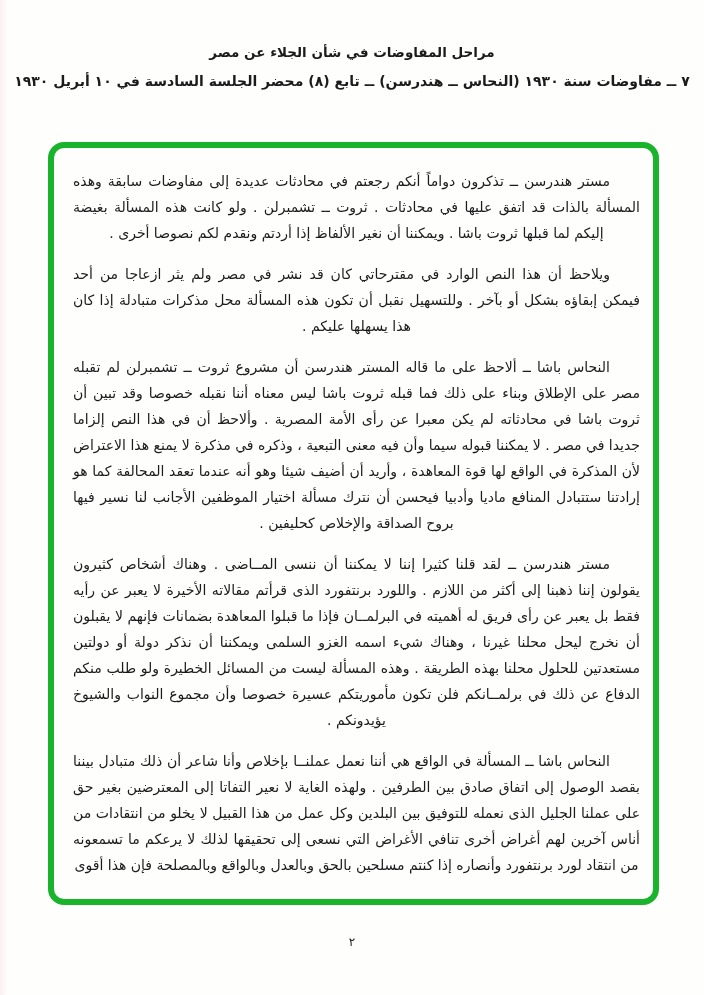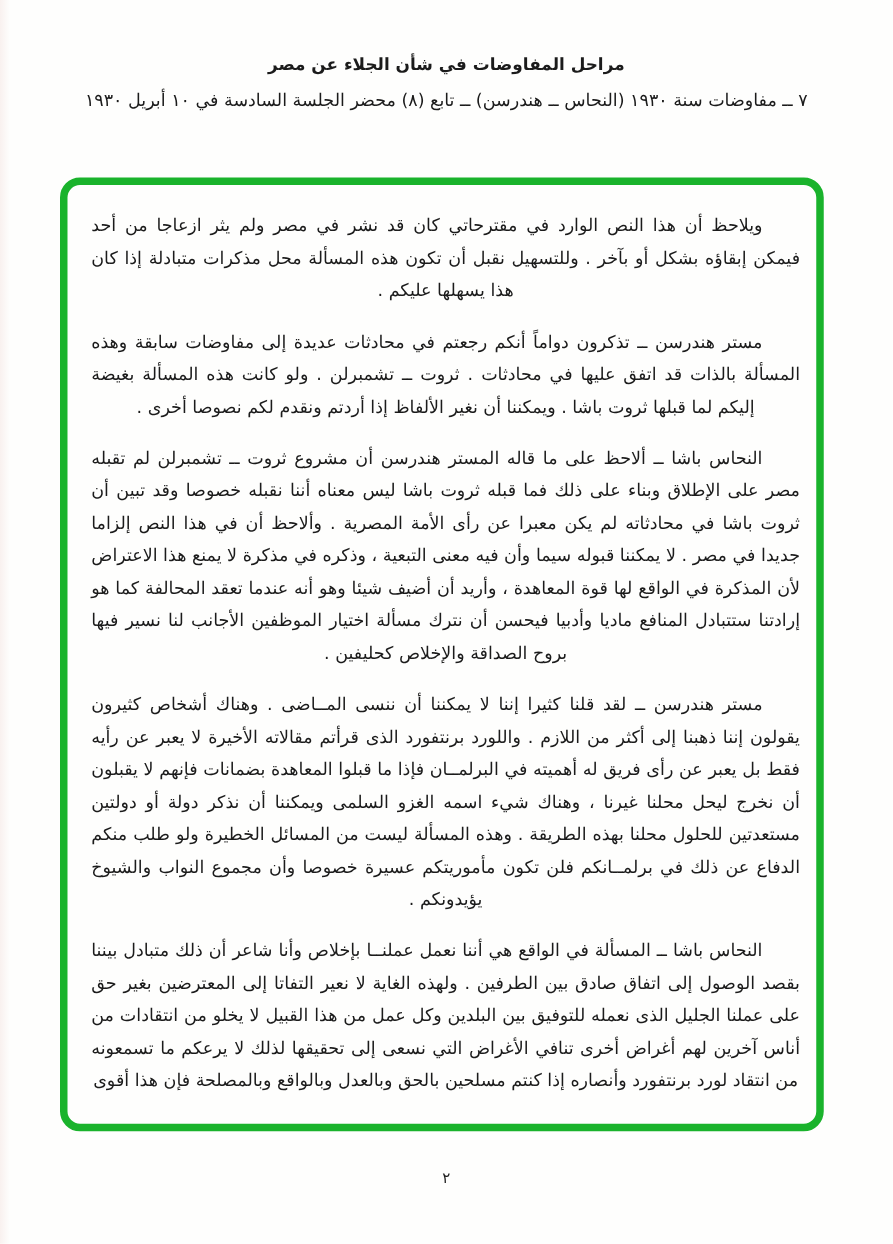--- a/index.html
+++ b/index.html
@@ -8,34 +8,33 @@
     background: #ffffff;
     font-family: "DejaVu Sans", sans-serif;
   }
   .page {
     position: relative;
     width: 704px; height: 995px;
     overflow: hidden;
     background: linear-gradient(90deg, #f9f1ef 0px, #fefefd 8px, #fefefd 100%);
     color: #1b1b1b;
     direction: rtl;
-    padding-left: 10px;
   }
   .header {
     position: absolute;
     top: 44px; left: 0; right: 0;
     text-align: center;
   }
   .doc-title {
     font-size: 13.5px;
     font-weight: bold;
   }
   .doc-subtitle {
     font-size: 14px;
-    font-weight: normal;
+    font-weight: bold;
     margin-top: 13px;
     text-align: center;
   }
   .doc-source {
     font-size: 9.5px;
     font-weight: bold;
     margin-top: 8px;
     color: #262626;
   }
   .annotation-box {
@@ -75,22 +74,22 @@
 <div class="page">
 
   <div class="header">
     <div class="doc-title">مراحل المفاوضات في شأن الجلاء عن مصر</div>
     <div class="doc-subtitle">٧ ــ مفاوضات سنة ١٩٣٠ (النحاس ــ هندرسن) ــ تابع (٨) محضر الجلسة السادسة في ١٠ أبريل ١٩٣٠</div>
   </div>
 
   <div class="annotation-box" style="border-color: rgb(26, 179, 44);"></div>
 
   <div class="body-text">
+    <p>مستر هندرسن ــ تذكرون دواماً أنكم رجعتم في محادثات عديدة إلى مفاوضات سابقة وهذه المسألة بالذات قد اتفق عليها في محادثات . ثروت ــ تشمبرلن . ولو كانت هذه المسألة بغيضة إليكم لما قبلها ثروت باشا . ويمكننا أن نغير الألفاظ إذا أردتم ونقدم لكم نصوصا أخرى .</p>
     <p>ويلاحظ أن هذا النص الوارد في مقترحاتي كان قد نشر في مصر ولم يثر ازعاجا من أحد فيمكن إبقاؤه بشكل أو بآخر . وللتسهيل نقبل أن تكون هذه المسألة محل مذكرات متبادلة إذا كان هذا يسهلها عليكم .</p>
-    <p>مستر هندرسن ــ تذكرون دواماً أنكم رجعتم في محادثات عديدة إلى مفاوضات سابقة وهذه المسألة بالذات قد اتفق عليها في محادثات . ثروت ــ تشمبرلن . ولو كانت هذه المسألة بغيضة إليكم لما قبلها ثروت باشا . ويمكننا أن نغير الألفاظ إذا أردتم ونقدم لكم نصوصا أخرى .</p>
     <p>النحاس باشا ــ ألاحظ على ما قاله المستر هندرسن أن مشروع ثروت ــ تشمبرلن لم تقبله مصر على الإطلاق وبناء على ذلك فما قبله ثروت باشا ليس معناه أننا نقبله خصوصا وقد تبين أن ثروت باشا في محادثاته لم يكن معبرا عن رأى الأمة المصرية . وألاحظ أن في هذا النص إلزاما جديدا في مصر . لا يمكننا قبوله سيما وأن فيه معنى التبعية ، وذكره في مذكرة لا يمنع هذا الاعتراض لأن المذكرة في الواقع لها قوة المعاهدة ، وأريد أن أضيف شيئا وهو أنه عندما تعقد المحالفة كما هو إرادتنا ستتبادل المنافع ماديا وأدبيا فيحسن أن نترك مسألة اختيار الموظفين الأجانب لنا نسير فيها بروح الصداقة والإخلاص كحليفين .</p>
     <p>مستر هندرسن ــ لقد قلنا كثيرا إننا لا يمكننا أن ننسى المــاضى . وهناك أشخاص كثيرون يقولون إننا ذهبنا إلى أكثر من اللازم . واللورد برنتفورد الذى قرأتم مقالاته الأخيرة لا يعبر عن رأيه فقط بل يعبر عن رأى فريق له أهميته في البرلمــان فإذا ما قبلوا المعاهدة بضمانات فإنهم لا يقبلون أن نخرج ليحل محلنا غيرنا ، وهناك شيء اسمه الغزو السلمى ويمكننا أن نذكر دولة أو دولتين مستعدتين للحلول محلنا بهذه الطريقة . وهذه المسألة ليست من المسائل الخطيرة ولو طلب منكم الدفاع عن ذلك في برلمــانكم فلن تكون مأموريتكم عسيرة خصوصا وأن مجموع النواب والشيوخ يؤيدونكم .</p>
     <p>النحاس باشا ــ المسألة في الواقع هي أننا نعمل عملنــا بإخلاص وأنا شاعر أن ذلك متبادل بيننا بقصد الوصول إلى اتفاق صادق بين الطرفين . ولهذه الغاية لا نعير التفاتا إلى المعترضين بغير حق على عملنا الجليل الذى نعمله للتوفيق بين البلدين وكل عمل من هذا القبيل لا يخلو من انتقادات من أناس آخرين لهم أغراض أخرى تنافي الأغراض التي نسعى إلى تحقيقها لذلك لا يرعكم ما تسمعونه من انتقاد لورد برنتفورد وأنصاره إذا كنتم مسلحين بالحق وبالعدل وبالواقع وبالمصلحة فإن هذا أقوى</p>
   </div>
 
   <div class="page-number">٢</div>
 
 </div>
 
 </body></html>

